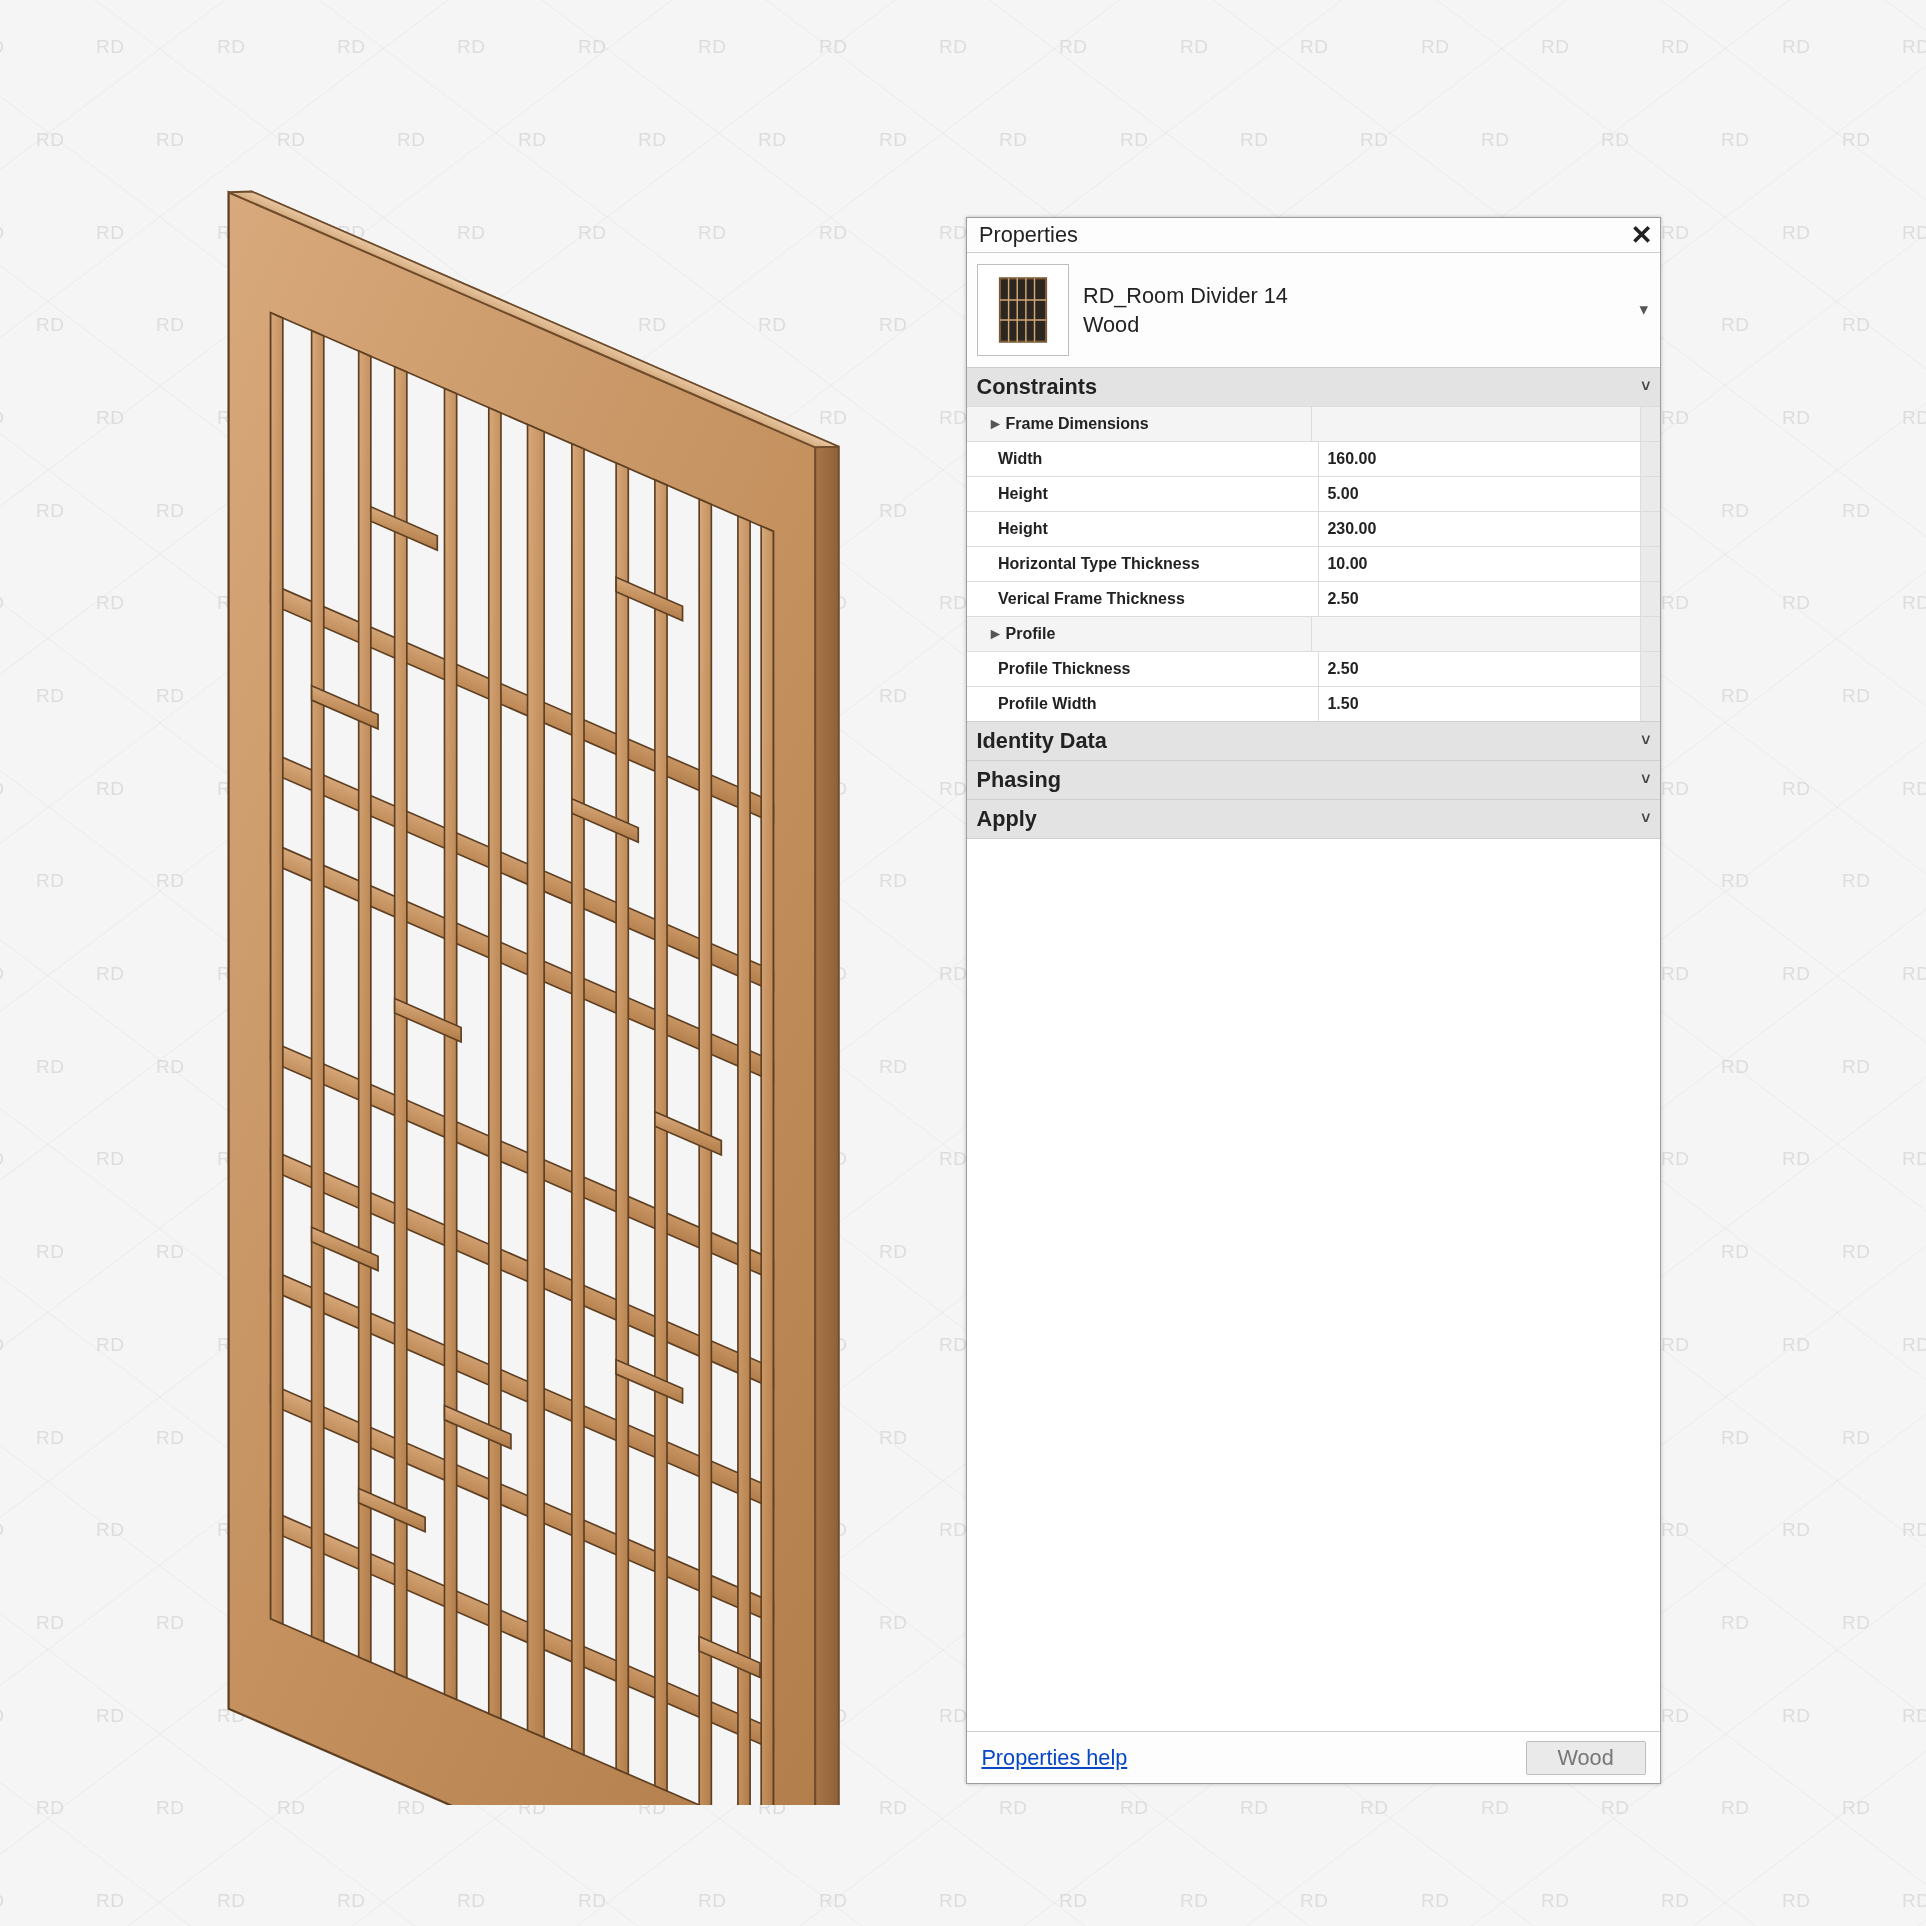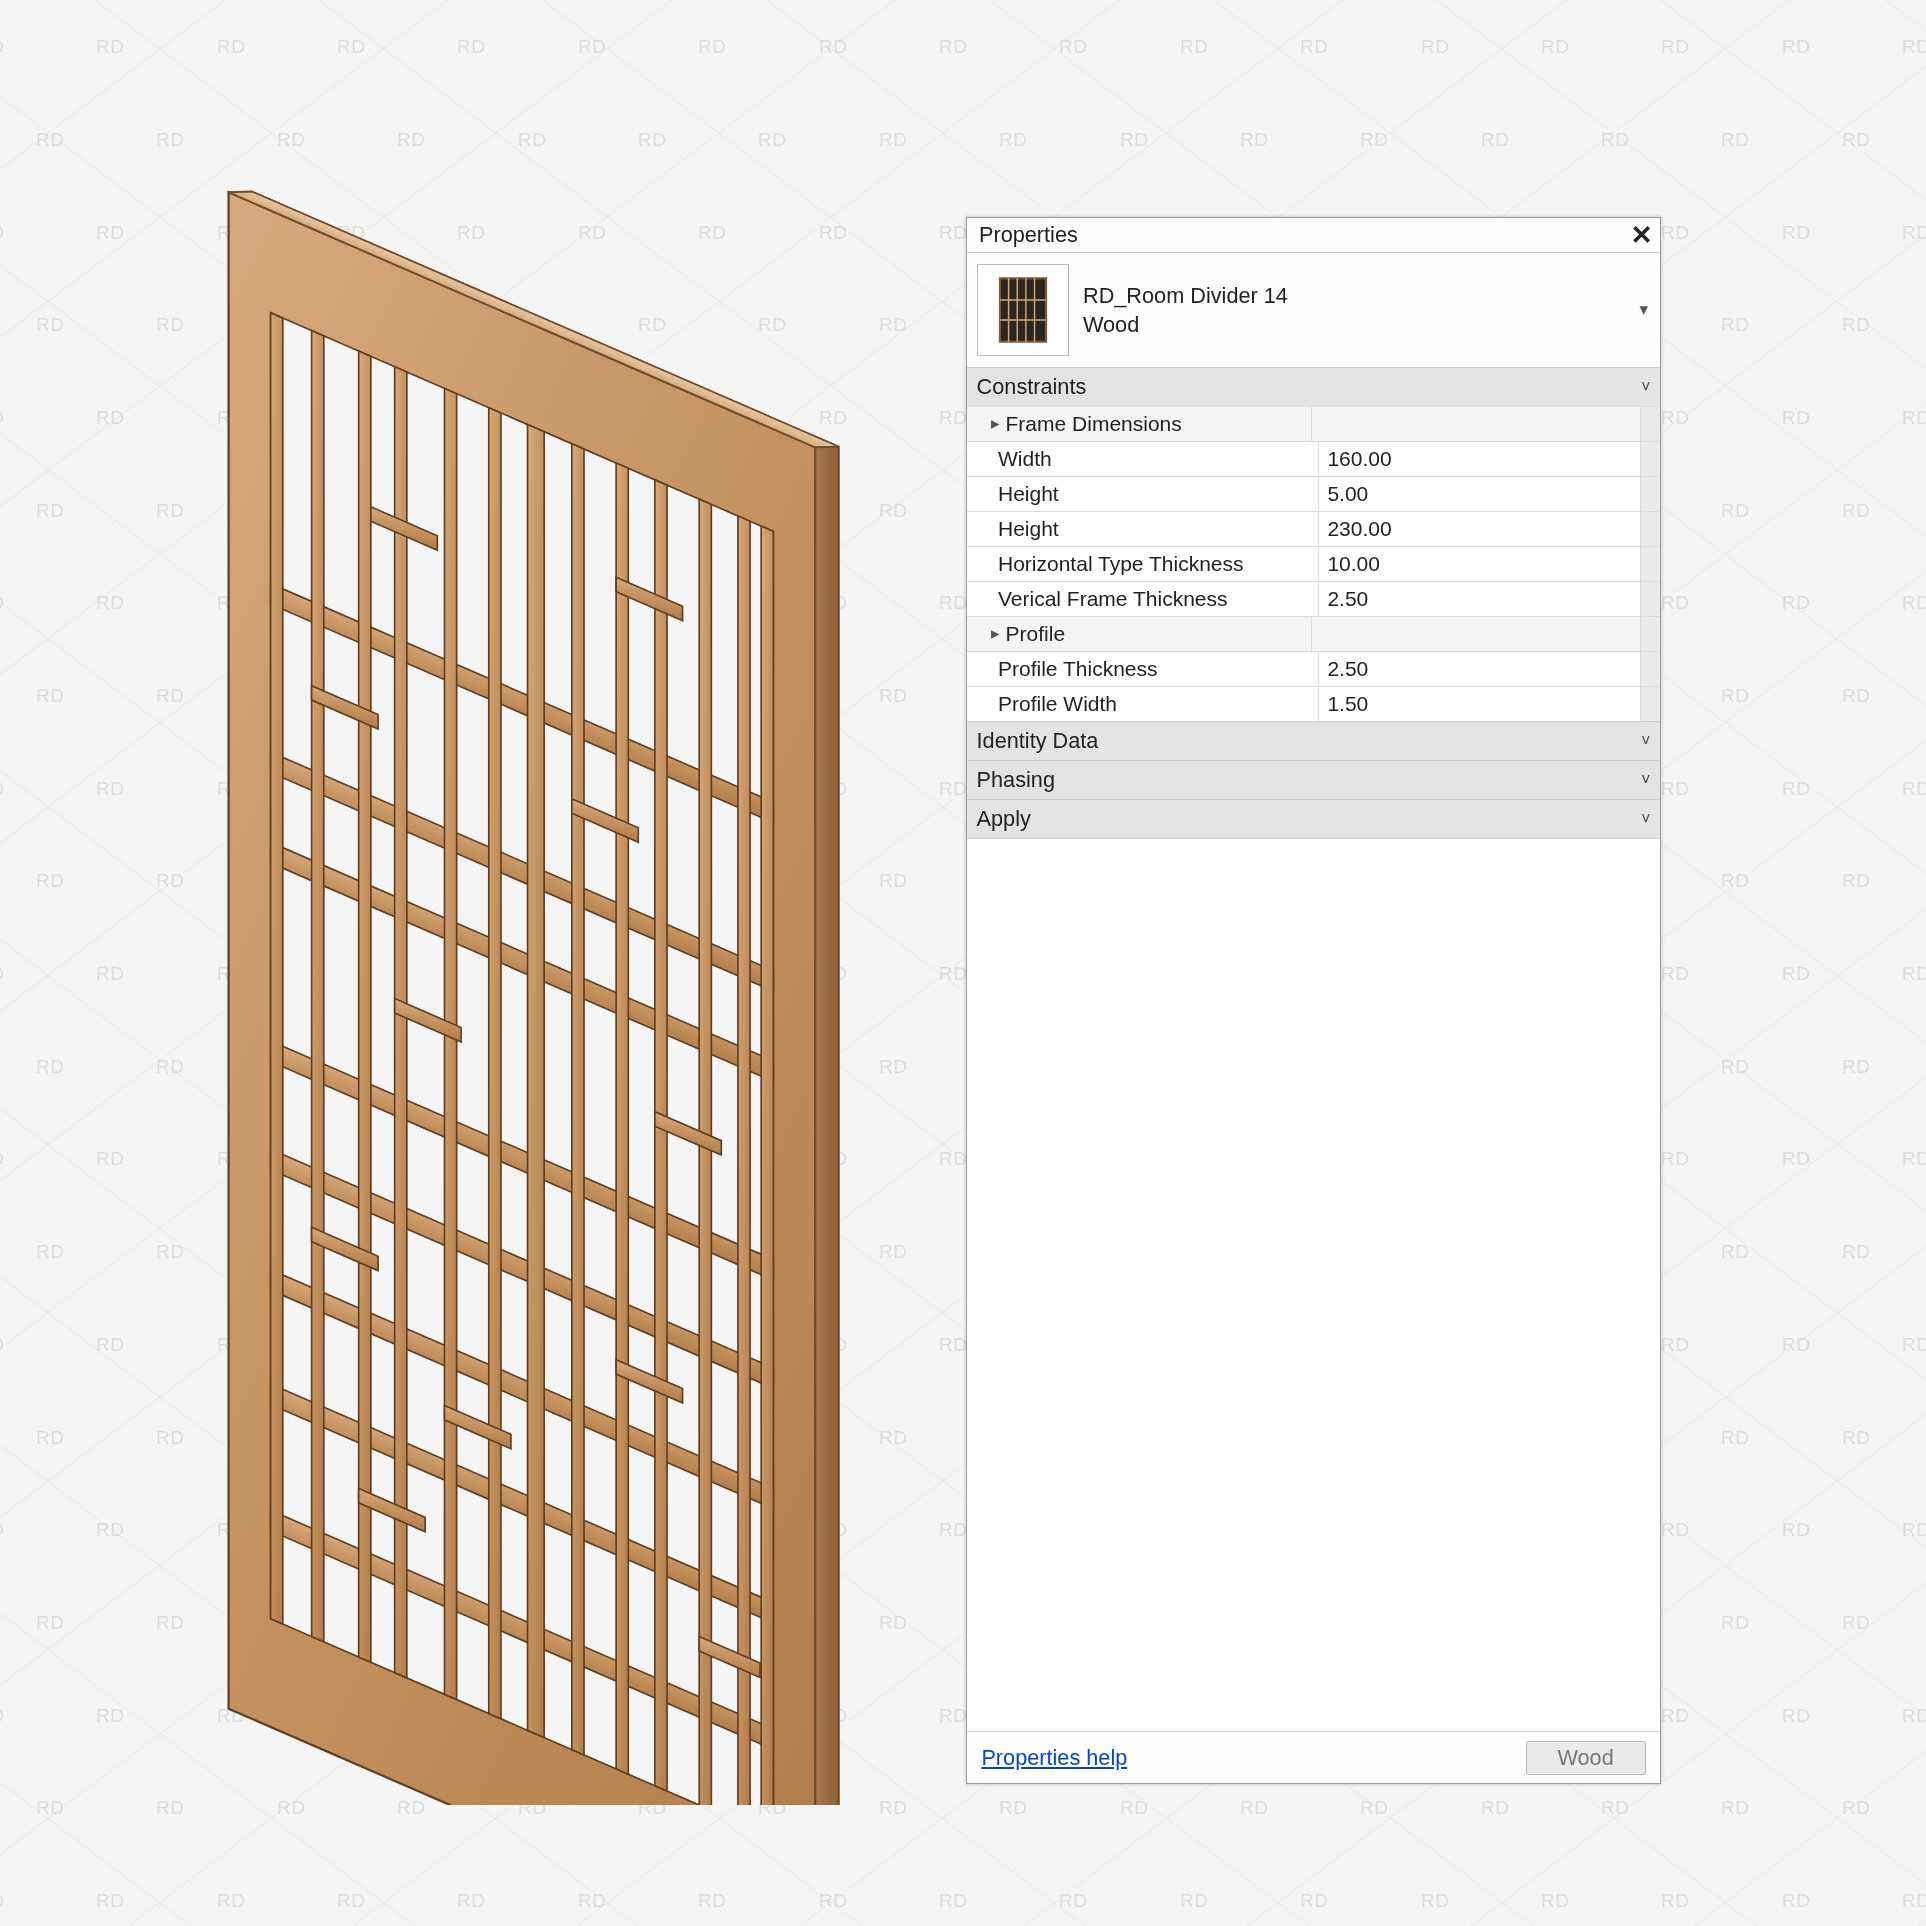--- a/index.html
+++ b/index.html
@@ -20,25 +20,25 @@
 .thumb{width:90px;height:90px;border:0.6px solid #bdbdbd;background:#fff;display:flex;align-items:center;justify-content:center;margin-right:14.4px;flex-shrink:0;position:relative;}
 .thumb svg{width:72px;height:72px;}
 .family-names{display:flex;flex-direction:column;line-height:1.35;}
 .family-row .dd{margin-left:auto;color:#555;font-size:17px;}
 .selector-row{display:flex;align-items:center;padding:4.8px 12px 8.4px 9.6px;gap:10.8px;}
 .combo{flex:1;height:36px;border:0.6px solid #adadad;background:#fff;border-radius:2.4px;display:flex;align-items:center;padding:0 9.6px;justify-content:space-between;}
 .combo .arr{font-size:15.6px;color:#555;}
 .edit-type{display:flex;align-items:center;gap:6px;font-size:21.7px;cursor:pointer;white-space:nowrap;}
 .edit-type .ico{width:21.7px;height:21.7px;}
 
-.groups{flex:0 0 auto;}
+.groups{flex:0 0 auto;font-weight:bold;}
 .group-header{display:flex;align-items:center;justify-content:space-between;background:#e3e3e3;border-top:0.6px solid #cfcfcf;padding:3.6px 9.6px;font-size:21.7px;height:31px;}
 .group-header .chev{color:#444;font-size:15.6px;}
 .param-table{display:flex;flex-direction:column;}
-.param-row{display:flex;align-items:stretch;border-top:0.6px solid #dcdcdc;height:34px;background:#fff;font-size:21px;}
+.param-row{display:flex;align-items:stretch;border-top:0.6px solid #dcdcdc;height:34px;background:#fff;font-size:16px;}
 .param-row.sub{background:#f4f4f4;}
 .param-row .label{flex:0 0 320px;padding-left:31px;display:flex;align-items:center;border-right:0.6px solid #dcdcdc;}
 .param-row.sub .label{padding-left:24px;}
 .param-row.sub .label::before{content:"\25B8";margin-right:6px;color:#555;font-size:17px;}
 .param-row .value{flex:1;padding-left:8.4px;display:flex;align-items:center;}
 .param-row .btncell{flex:0 0 19px;border-left:0.6px solid #dcdcdc;background:#eaeaea;}
 .groups-bottom-border{border-top:0.6px solid #cfcfcf;height:0;}
 
 .blank-fill{flex:1;background:#fff;}
 

